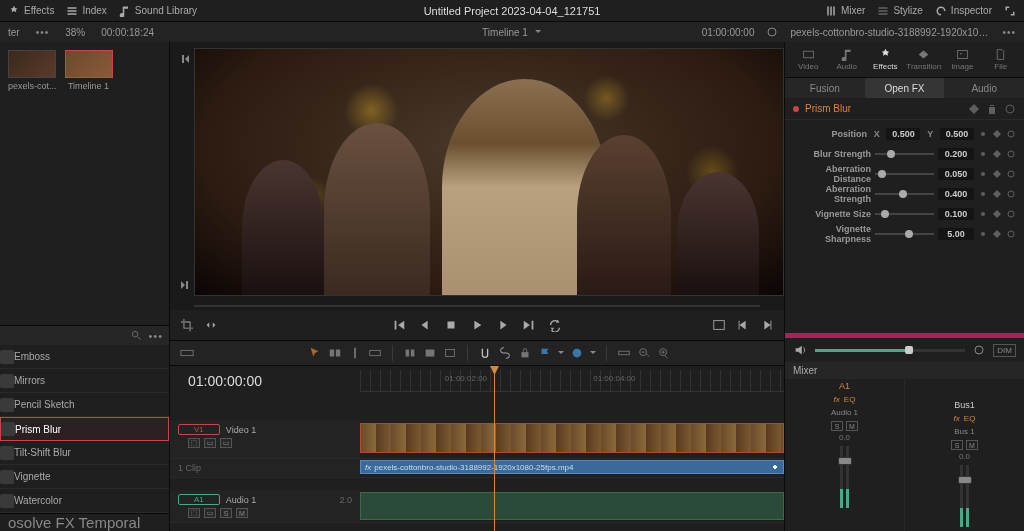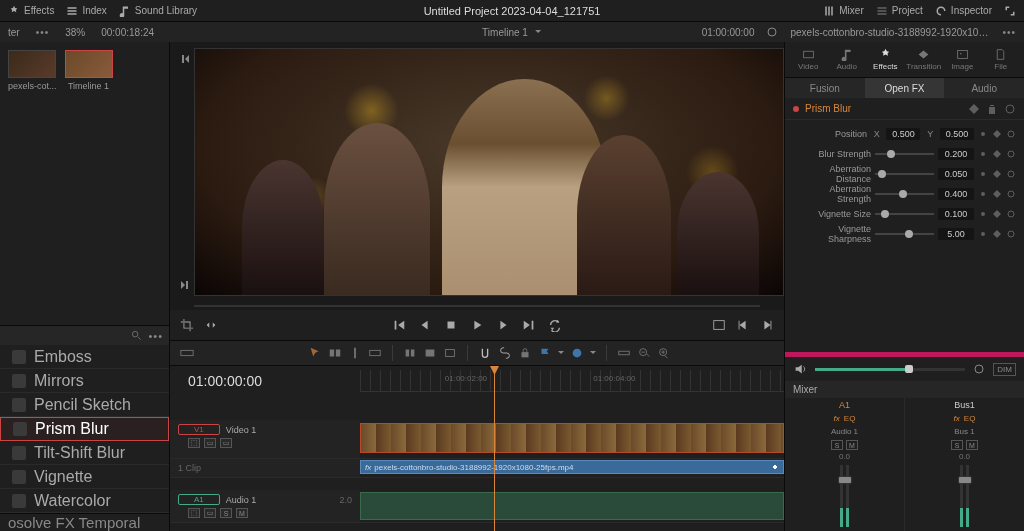--- a/index.html
+++ b/index.html
@@ -16,21 +16,21 @@
 .subbar .right { margin-left:auto; display:flex; align-items:center; gap:12px; padding:0 8px; }
 .main { display:flex; height:calc(100% - 42px); }
 .left-pane { width:170px; background:#1f1f1f; border-right:1px solid #0a0a0a; display:flex; flex-direction:column; }
 .thumbs { display:flex; gap:8px; padding:8px; }
 .thumb { text-align:center; font-size:9px; color:#999; }
 .thumb-box { width:48px; height:28px; background:linear-gradient(135deg,#3a2a1a,#5a3a2a); border:1px solid #444; margin-bottom:3px; }
 .thumb.sel .thumb-box { border:1px solid #c44; }
 .thumb-box.tl { background:linear-gradient(135deg,#6a4a2a,#8a5a3a); }
 .fx-search { margin-top:auto; height:20px; background:#262626; display:flex; align-items:center; justify-content:flex-end; padding:0 6px; gap:6px; border-top:1px solid #0a0a0a;}
 .fx-list { }
-.fx-row { height:24px; display:flex; align-items:center; gap:8px; padding:0 12px; border-bottom:1px solid #2a2a2a; cursor:pointer; color:#aaa; font-size:16px; }
+.fx-row { height:24px; display:flex; align-items:center; padding:0 0; border-bottom:1px solid #2a2a2a; cursor:pointer; color:#aaa; font-size:10px; }
 .fx-row.sel { border:1px solid #c44; color:#fff; background:#2a2020; }
 .fx-icon { width:14px; height:14px; background:#3a3a3a; border-radius:2px; }
 .fx-cat { height:18px; padding:0 8px; font-size:15px; color:#888; display:flex; align-items:center; border-top:1px solid #0a0a0a;}
 .center-pane { flex:1; display:flex; flex-direction:column; background:#1a1a1a; }
 .viewer-area { height:260px; display:flex; padding:6px 0 6px 6px; position:relative; }
 .viewer-left { width:18px; display:flex; flex-direction:column; justify-content:space-between; align-items:center; padding:6px 0; }
 .viewer-left svg { width:10px; height:10px; fill:#888; }
 .viewer { flex:1; background:radial-gradient(ellipse at 50% 40%,#4a3a2a 0%,#2a1a10 70%,#0a0505 100%); position:relative; overflow:hidden; border:1px solid #333; }
 .viewer::before { content:""; position:absolute; inset:0; background:radial-gradient(circle at 30% 25%,rgba(255,200,40,.35) 0%,transparent 6%),radial-gradient(circle at 70% 20%,rgba(255,200,40,.3) 0%,transparent 5%),radial-gradient(circle at 20% 60%,rgba(255,200,40,.2) 0%,transparent 4%),radial-gradient(circle at 88% 50%,rgba(255,200,40,.25) 0%,transparent 5%); }
 .person { position:absolute; bottom:0; border-radius:50% 50% 0 0; }
@@ -79,42 +79,42 @@
 .rp-tab { display:flex; flex-direction:column; align-items:center; gap:1px; font-size:8px; color:#777; cursor:pointer; flex:1;}
 .rp-tab.active { color:#ddd; }
 .rp-tab svg { width:13px; height:13px; fill:currentColor; }
 .rp-subtabs { height:20px; display:flex; font-size:10px; background:#262626;}
 .rp-subtab { flex:1; display:flex; align-items:center; justify-content:center; color:#888; cursor:pointer; }
 .rp-subtab.active { background:#353535; color:#ddd; }
 .fx-name { height:22px; display:flex; align-items:center; padding:0 8px; gap:6px; font-size:10px; color:#d8863a; border-bottom:1px solid #2a2a2a;}
 .fx-name .dot { width:6px; height:6px; border-radius:50%; background:#c44; }
 .fx-name .rbtns { margin-left:auto; display:flex; gap:6px; }
 .fx-name .rbtns div { width:12px; height:12px; cursor:pointer; opacity:.6; }
-.params { padding:4px 8px; font-size:9px; }
+.params { padding:4px 8px; font-size:9px;font-weight:bold; }
 .param { display:flex; align-items:center; height:20px; gap:4px; }
 .param-label { width:78px; text-align:right; color:#999; font-size:9px; }
 .param-mid { flex:1; display:flex; align-items:center; gap:4px; }
 .slider { flex:1; height:2px; background:#444; position:relative; cursor:pointer; }
 .slider .knob { position:absolute; top:-3px; width:8px; height:8px; border-radius:50%; background:#aaa; }
 .param-val { width:36px; background:#141414; color:#ccc; text-align:center; font-size:9px; padding:1px 0; border-radius:2px; }
 .param-post { display:flex; gap:4px; }
 .pp { width:10px; height:10px; cursor:pointer; opacity:.6; display:flex; align-items:center; justify-content:center;}
 .pp svg { width:100%; height:100%; fill:#888; }
 .glb { padding:4px 8px; font-size:10px; color:#999; display:flex; align-items:center; gap:4px; }
 .mixer-area { margin-top:auto; border-top:5px solid #be185d; }
 .vol-row { height:24px; display:flex; align-items:center; padding:0 8px; gap:8px; }
 .vol-slider { flex:1; height:3px; background:linear-gradient(90deg,#4a8 0%,#4a8 60%,#333 60%); position:relative; }
 .vol-slider .knob { position:absolute; left:60%; top:-3px; width:8px; height:8px; border-radius:2px; background:#ccc; }
 .dim { font-size:8px; padding:1px 3px; border:1px solid #555; color:#888; }
 .mixer-title { font-size:10px; padding:3px 8px; color:#aaa; background:#262626;}
 .mixer-ch { display:flex; }
 .ch { flex:1; border-left:1px solid #2a2a2a; display:flex; flex-direction:column; align-items:center; font-size:9px; }
 .ch:first-child { border-left:none;}
 .ch-name { color:#d8863a; padding:2px 0; font-size:9px;}
-.ch-name.bus { color:#ccc; }
+.ch-name.bus { color:#ccc;margin-top:19px; }
 .ch-fx { display:flex; gap:4px; font-size:8px; color:#d8863a; padding:2px 0;}
 .ch-type { font-size:8px; color:#888; padding:2px 4px; }
 .ch-sm { display:flex; gap:3px; padding:2px 0; }
 .sm { width:12px; height:10px; border:1px solid #555; font-size:7px; display:flex; align-items:center; justify-content:center; color:#888; cursor:pointer;}
 .ch-fader { height:70px; width:100%; display:flex; justify-content:center; gap:3px; padding:4px 0; position:relative;}
 .meter { width:3px; height:100%; background:linear-gradient(180deg,#333 0%,#333 70%,#4a8 70%,#4a8 100%); }
 .fader-knob { position:absolute; left:50%; transform:translateX(-50%); top:15px; width:14px; height:8px; background:#888; border:1px solid #333; border-radius:2px; }
 .ch-db { font-size:8px; color:#777; }
 .sub-xy { width:12px; text-align:center; color:#888; font-size:9px;}
 .dots { color:#888; letter-spacing:1px;}
@@ -148,21 +148,21 @@
     <div class="tbitem">
         <svg viewBox="0 0 16 16">
           <path fill="#aaa" d="M3 2v12h2V2zm4 0v12h2V2zm4 0v12h2V2z"></path>
         </svg>
         <span>Mixer</span>
       </div>
     <div class="tbitem">
         <svg viewBox="0 0 16 16">
           <path fill="#aaa" d="M2 4h12M2 8h12M2 12h12" stroke="#aaa"></path>
         </svg>
-        <span>Project</span>
+        <span>Stylize</span>
       </div>
     <div class="tbitem">
         <svg viewBox="0 0 16 16">
           <path fill="#aaa" d="M8 2a6 6 0 016 6h-2a4 4 0 10-4 4v2A6 6 0 118 2z"></path>
         </svg>
         <span>Inspector</span>
       </div>
     <div class="tbitem">
         <svg viewBox="0 0 16 16">
           <path fill="#aaa" d="M2 2h5v2H4v3H2zm12 12h-5v-2h3v-3h2z"></path>

